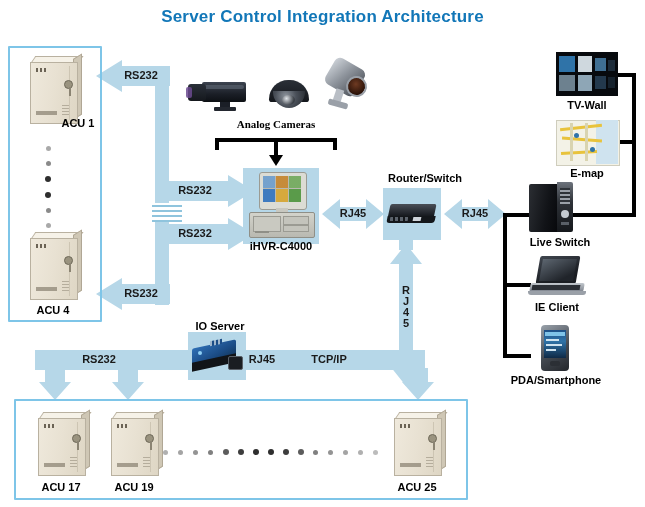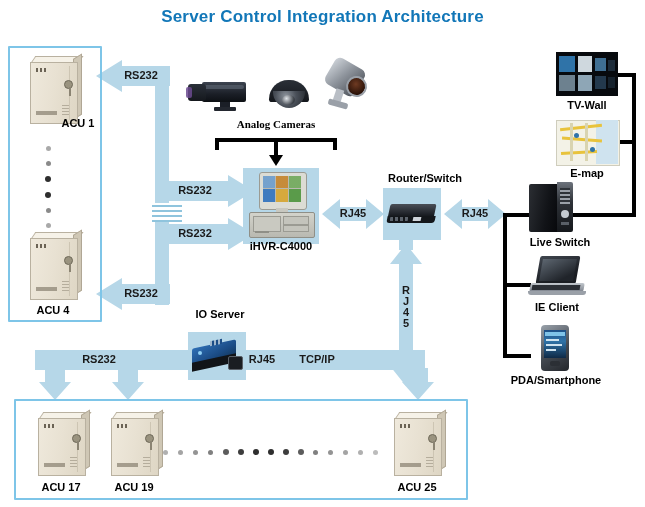--- a/index.html
+++ b/index.html
@@ -252,21 +252,21 @@
 
 <div class="abs lbl" style="left:375px;top:172px;width:100px;">Router/Switch</div>
 <div class="abs tintbox" style="left:383px;top:188px;width:58px;height:52px;"></div>
 <div class="abs" style="left:383px;top:188px;width:58px;height:52px;">
   <div class="abs" style="left:6px;top:16px;width:46px;height:15px;background:linear-gradient(180deg,#4a4f57 0%,#1d2026 70%,#0c0e11 100%);border-radius:2px;transform:skewX(-12deg);"></div>
   <div class="abs" style="left:4px;top:28px;width:48px;height:7px;background:#14171b;border-radius:0 0 3px 3px;transform:skewX(-12deg);"></div>
   <div class="abs" style="left:7px;top:29px;width:18px;height:4px;background:repeating-linear-gradient(90deg,#5c636c 0 3px,#14171b 3px 5px);transform:skewX(-12deg);"></div>
   <div class="abs" style="left:30px;top:29px;width:8px;height:4px;background:#cfd4da;transform:skewX(-12deg);"></div>
 </div>
 
-<div class="abs lbl" style="left:175px;top:308px;width:90px;">IO Server</div>
+<div class="abs lbl" style="left:175px;top:320px;width:90px;">IO Server</div>
 <div class="abs tintbox" style="left:188px;top:332px;width:58px;height:48px;"></div>
 <div class="abs" style="left:188px;top:332px;width:58px;height:48px;">
   <div class="abs" style="left:4px;top:12px;width:44px;height:20px;background:linear-gradient(160deg,#2f6fb5 0%,#1b4c86 55%,#10304f 100%);border-radius:2px;transform:skewY(-12deg);"></div>
   <div class="abs" style="left:4px;top:26px;width:44px;height:9px;background:#111418;transform:skewY(-12deg);"></div>
   <div class="abs" style="left:22px;top:8px;width:12px;height:5px;background:repeating-linear-gradient(90deg,#9fb6cc 0 2px,#1b4c86 2px 4px);transform:skewY(-12deg);"></div>
   <div class="abs" style="left:10px;top:19px;width:4px;height:4px;background:#8fd0f5;border-radius:50%;"></div>
   <div class="abs" style="left:40px;top:24px;width:13px;height:12px;background:#1a1d22;border:1px solid #5a6068;border-radius:2px;"></div>
 </div>
 
 <div class="abs" style="left:556px;top:52px;width:62px;height:44px;">
@@ -378,21 +378,21 @@
 <div class="abs dot" style="left:343px;top:450px;width:5px;height:5px;background:#a4a4a4;"></div>
 <div class="abs dot" style="left:358px;top:450px;width:5px;height:5px;background:#b0b0b0;"></div>
 <div class="abs dot" style="left:373px;top:450px;width:5px;height:5px;background:#bcbcbc;"></div>
 
 <div class="abs arrow-lbl" style="left:112px;top:69px;width:58px;">RS232</div>
 <div class="abs arrow-lbl" style="left:112px;top:287px;width:58px;">RS232</div>
 <div class="abs arrow-lbl" style="left:166px;top:184px;width:58px;">RS232</div>
 <div class="abs arrow-lbl" style="left:166px;top:227px;width:58px;">RS232</div>
 <div class="abs arrow-lbl" style="left:64px;top:353px;width:70px;">RS232</div>
 <div class="abs arrow-lbl" style="left:240px;top:353px;width:44px;">RJ45</div>
-<div class="abs arrow-lbl" style="left:288px;top:353px;width:58px;">TCP/IP</div>
+<div class="abs arrow-lbl" style="left:300px;top:353px;width:58px;">TCP/IP</div>
 <div class="abs arrow-lbl" style="left:331px;top:207px;width:44px;">RJ45</div>
 <div class="abs arrow-lbl" style="left:453px;top:207px;width:44px;">RJ45</div>
 
 <div class="abs vert-lbl" style="left:398px;top:285px;width:16px;">
   <div>R</div>
   <div>J</div>
   <div>4</div>
   <div>5</div>
 </div>
 

